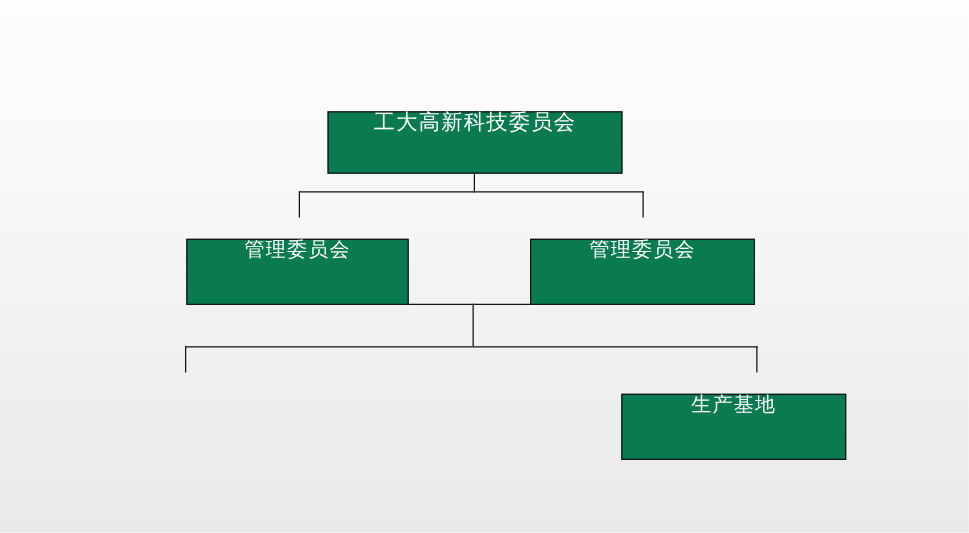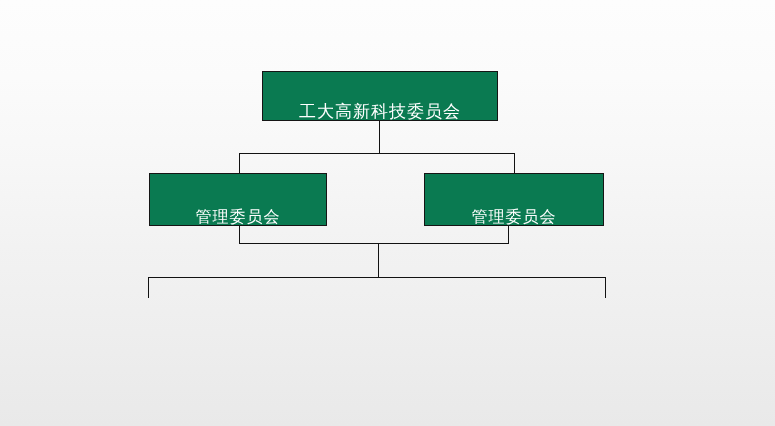--- a/index.html
+++ b/index.html
@@ -26,26 +26,27 @@
   .conn-v { width: 1px; }
   .conn-h { height: 1px; }
 
   
   .node {
     position: absolute;
     box-sizing: border-box;
     background: #0a7a51;
     border: 1px solid #151515;
     display: flex;
-    align-items: flex-end;
+    align-items: flex-start;
     justify-content: center;
     color: #ffffff;
     letter-spacing: 1px;
     white-space: nowrap;
     z-index: 3;
+    margin-top: 18px;
   }
   .node-label {
     color: #ffffff;
     line-height: 1;
   }
   .node-root       { left: 262px; top: 71px;  width: 236px; height: 50px; }
   .node-root .node-label { font-size: 17px; }
   .node-mgmt       { left: 149px; top: 173px; width: 178px; height: 53px; }
   .node-academic   { left: 424px; top: 173px; width: 180px; height: 53px; }
   .node-lab        { left: 85px;  top: 297px; width: 180px; height: 53px; }
@@ -88,14 +89,17 @@
 
   <div class="node node-mgmt">
     <span class="node-label">管理委员会</span>
   </div>
 
   <div class="node node-academic">
     <span class="node-label">管理委员会</span>
   </div>
 
 
+  <div class="node node-prod">
+    <span class="node-label">生产基地</span>
+  </div>
 
 </div>
 
 </body></html>

